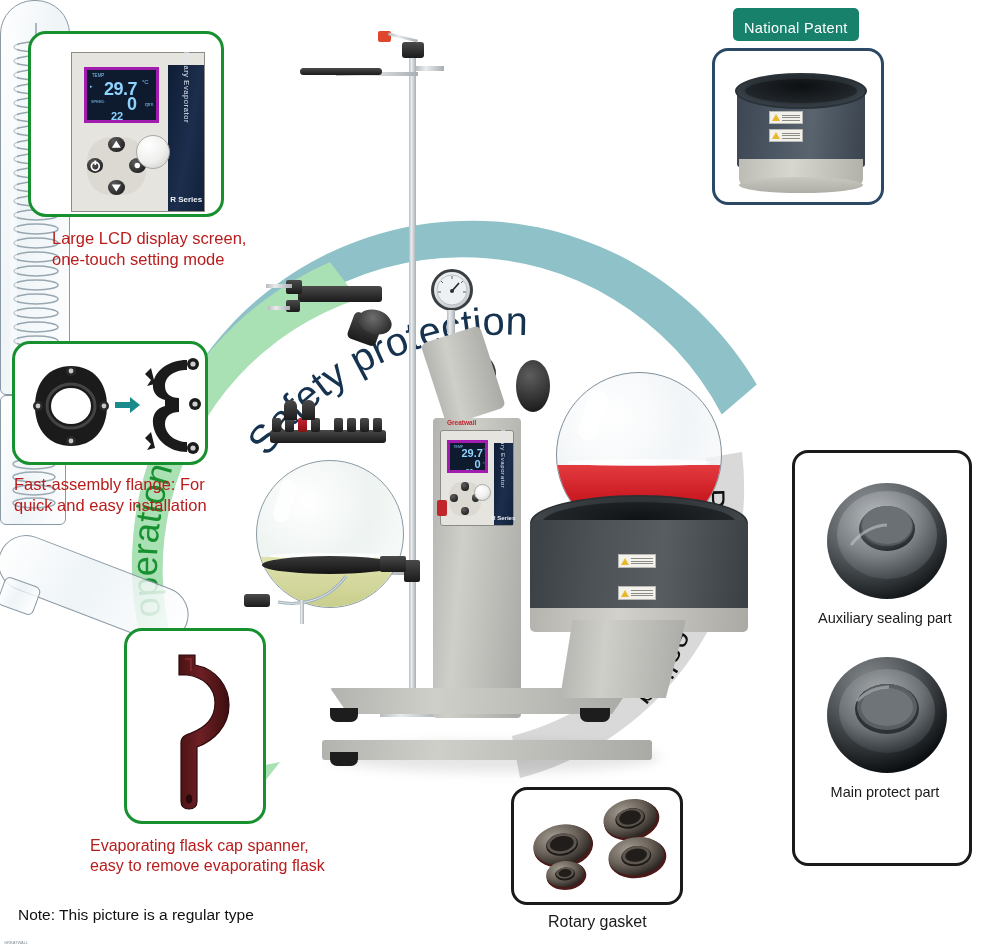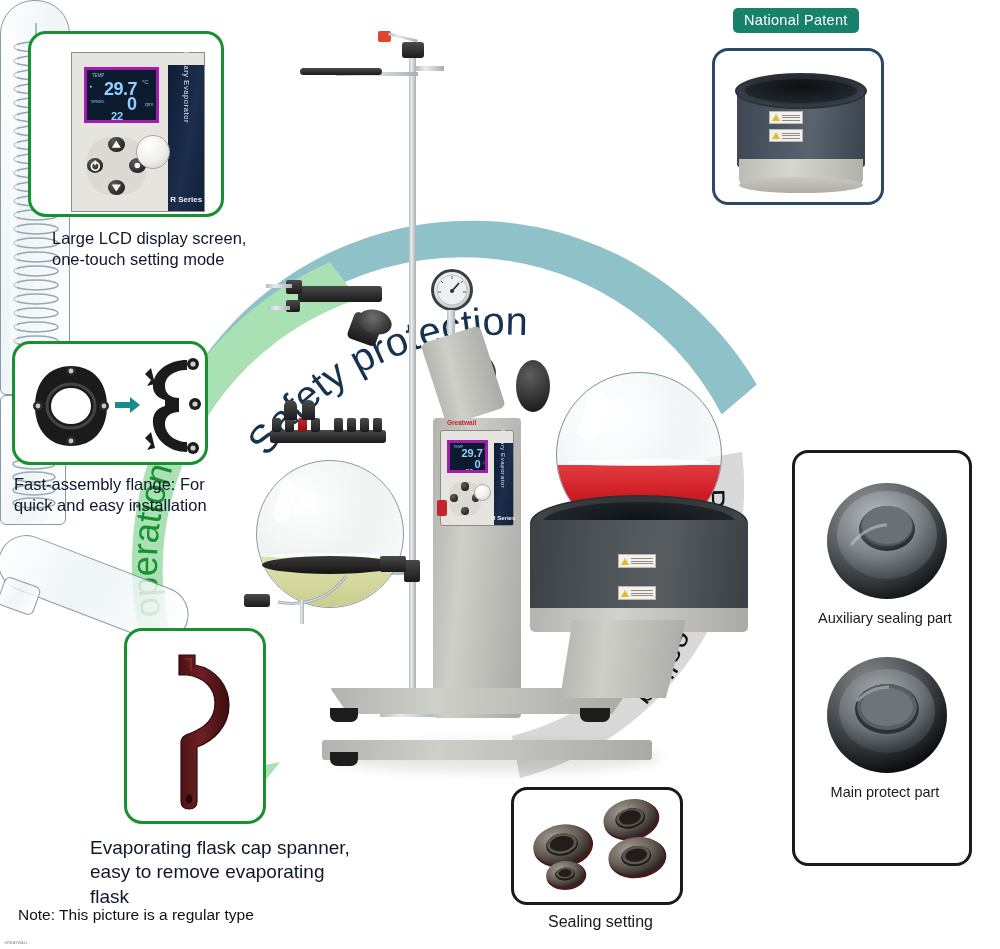--- a/index.html
+++ b/index.html
@@ -24,28 +24,28 @@
   }
   .card.green  { border: 3px solid #17912f; border-radius: 18px; }
   .card.navy   { border: 3px solid #2b4865; border-radius: 16px; }
   .card.black  { border: 3px solid #1a1a1a; border-radius: 16px; }
 
   .caption {
     position: absolute;
     line-height: 1.28;
     white-space: pre-line;
   }
-  .caption.green { color: #0f172a; }
+  .caption.green { color: #b91c1c; }
   .caption.navy  { color: #1e3a56; }
   .caption.dark  { color: #1a1a1a; }
 
   
   #np-badge {
     position: absolute; left: 733px; top: 8px;
-    padding: 4px 11px 5px 11px;
+    padding: 12px 11px 5px 11px;
     background: #17816c;
     border-radius: 5px;
     color: #ffffff;
     font-size: 14.5px;
     letter-spacing: .3px;
     white-space: nowrap;
   }
 
   
   #arcs { position: absolute; left: 0; top: 0; width: 1000px; height: 949px; }
@@ -554,21 +554,21 @@
                C 30 166, 26 164, 26 158
                L 26 100
                C 26 94, 30 92, 36 90
                C 52 84, 60 74, 60 60
                C 60 44, 48 34, 32 32
                L 24 32 Z" fill="url(#spGrad)" stroke="#2e0a0c" stroke-width="1.2"></path>
       <path d="M30 16 L36 16 L36 28" stroke="#8d3338" stroke-width="1.6" fill="none" opacity=".8"></path>
       <ellipse cx="34" cy="156" rx="3.2" ry="4.4" fill="#2a0809"></ellipse>
     </svg>
   </div>
-  <div class="caption green" style="left:90px;top:836px;width:260px;font-size:19px;">Evaporating flask cap spanner,
+  <div class="caption green" style="left:90px;top:836px;width:260px;font-size:16px;">Evaporating flask cap spanner,
 easy to remove evaporating flask</div>
 
   <div class="card black" style="left:511px;top:787px;width:172px;height:118px;">
     <svg style="position:absolute;left:10px;top:8px;" width="152" height="102" viewBox="0 0 152 102">
       <defs>
         <radialGradient id="gk" cx="38%" cy="30%" r="72%">
           <stop offset="0%" stop-color="#a39c92"></stop>
           <stop offset="55%" stop-color="#6b635a"></stop>
           <stop offset="100%" stop-color="#2a2421"></stop>
         </radialGradient>
@@ -600,21 +600,21 @@
 
       <g transform="translate(22,66) rotate(-6)">
         <ellipse cx="19" cy="14" rx="20" ry="14" fill="#4a1a18"></ellipse>
         <ellipse cx="18" cy="12" rx="19" ry="13" fill="url(#gk)"></ellipse>
         <ellipse cx="18" cy="12" rx="10" ry="6.5" fill="#1b1816"></ellipse>
         <ellipse cx="18" cy="11" rx="9" ry="5.5" fill="#5d564e"></ellipse>
         <ellipse cx="18" cy="11" rx="6.5" ry="4" fill="#211d1a"></ellipse>
       </g>
     </svg>
   </div>
-  <div class="caption dark" style="left:548px;top:912px;font-size:16px;">Sealing setting</div>
+  <div class="caption dark" style="left:548px;top:912px;font-size:16px;">Rotary gasket</div>
 
   <div class="card black" style="left:792px;top:450px;width:180px;height:416px;">
 
     <svg style="position:absolute;left:22px;top:16px;" width="140" height="140" viewBox="0 0 140 140">
       <defs>
         <radialGradient id="aux1" cx="36%" cy="24%" r="78%">
           <stop offset="0%" stop-color="#8f9396"></stop>
           <stop offset="52%" stop-color="#5b6064"></stop>
           <stop offset="100%" stop-color="#14181b"></stop>
         </radialGradient>

